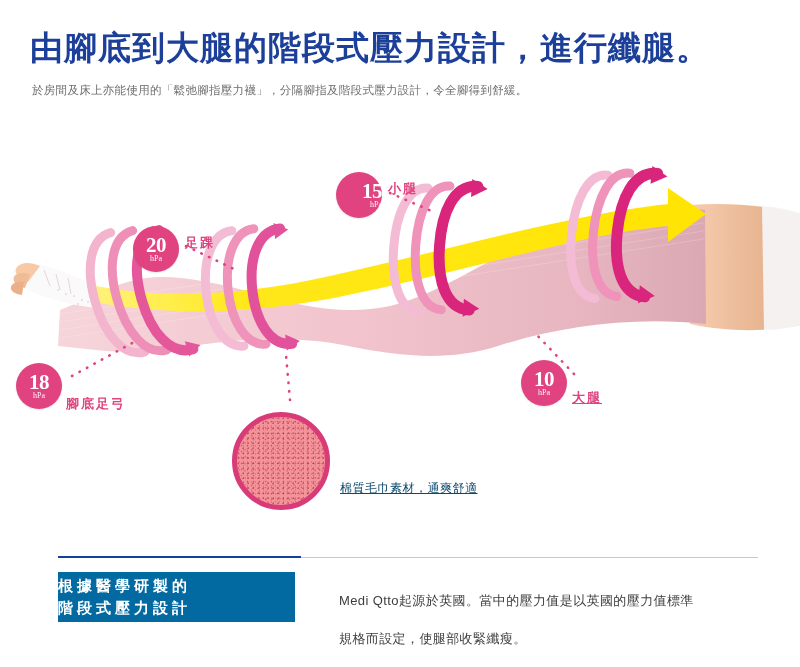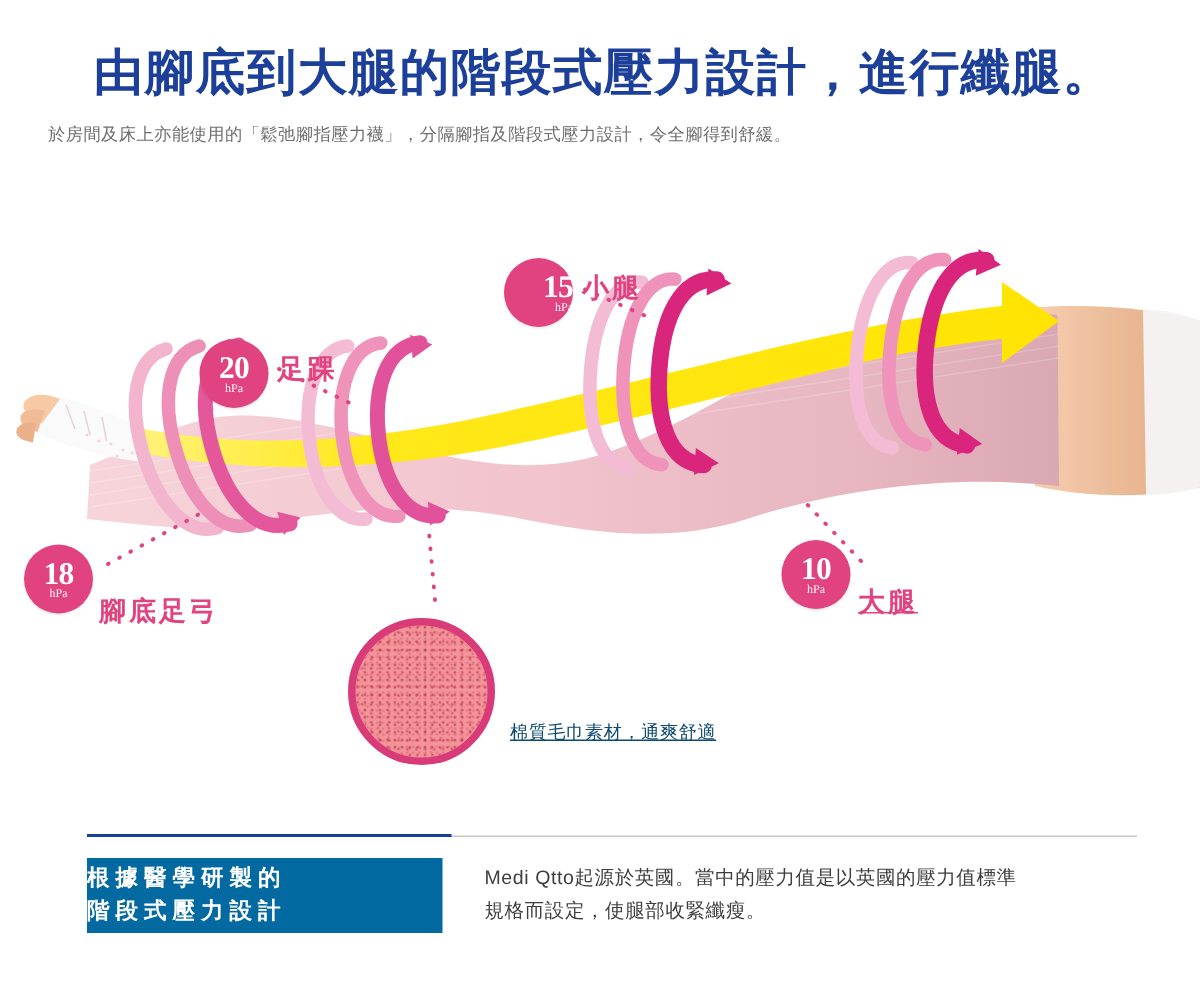--- a/index.html
+++ b/index.html
@@ -10,21 +10,21 @@
     overflow:hidden;
     position:relative;
     -webkit-font-smoothing:antialiased;
   }
   .page{position:relative;width:800px;height:667px;overflow:hidden;}
 
   
   .headline{
     position:absolute;left:30px;top:28px;width:745px;
     font-size:33px;line-height:40px;font-weight:bold;
-    color:#1c3f99;letter-spacing:1px;white-space:nowrap;text-align:center;
+    color:#1c3f99;letter-spacing:1px;white-space:nowrap;
   }
   .subhead{
     position:absolute;left:32px;top:82px;width:720px;
     font-size:11.5px;line-height:16px;color:#6e6e6e;letter-spacing:.3px;
     white-space:nowrap;
   }
 
   
   .stage{position:absolute;left:0;top:110px;width:800px;height:420px;}
   .stage svg{display:block;}
@@ -34,21 +34,21 @@
     position:absolute;width:46px;height:46px;border-radius:50%;
     background:#e0437f;color:#ffffff;
     display:flex;flex-direction:column;align-items:center;justify-content:center;
     box-shadow:0 1px 2px rgba(0,0,0,.10);
   }
   .badge .num{font-size:21px;line-height:20px;font-weight:bold;
     font-family:"Liberation Serif","DejaVu Serif",serif;letter-spacing:-.5px;}
   .badge .unit{font-size:8px;line-height:9px;font-weight:normal;
     font-family:"Liberation Serif","DejaVu Serif",serif;opacity:.95;margin-top:-1px;}
   .blabel{
-    position:absolute;font-size:18px;font-weight:bold;color:#e0437f;
+    position:absolute;font-size:13px;font-weight:bold;color:#e0437f;
     letter-spacing:2px;white-space:nowrap;
   }
 
   .b-calf{left:336px;top:172px;align-items:flex-end;}
   .l-calf{left:388px;top:180px;}
   .b-ankle{left:133px;top:226px;}
   .l-ankle{left:185px;top:234px;}
   .b-sole{left:16px;top:363px;}
   .l-sole{left:66px;top:395px;}
   .b-thigh{left:521px;top:360px;}
@@ -87,21 +87,21 @@
   .band-tag{
     position:absolute;left:0;top:0;width:237px;height:50px;background:#0369a1;
     display:flex;flex-direction:column;align-items:flex-start;justify-content:center;
   }
   .band-tag span{
     color:#ffffff;font-size:15px;font-weight:bold;line-height:22px;letter-spacing:4px;
     white-space:nowrap;
   }
   .band-body{position:absolute;left:265px;top:2px;width:435px;}
   .band-body p{
-    margin:0;font-size:13px;line-height:22px;color:#3d3d3d;letter-spacing:.4px;
+    margin:16px;font-size:13px;line-height:22px;color:#3d3d3d;letter-spacing:.4px;
     white-space:nowrap;
   }
 </style>
 </head>
 <body>
 
 <div class="page">
 
   <div class="headline">由腳底到大腿的階段式壓力設計，進行纖腿。</div>
   <div class="subhead">於房間及床上亦能使用的「鬆弛腳指壓力襪」，分隔腳指及階段式壓力設計，令全腳得到舒緩。</div>

